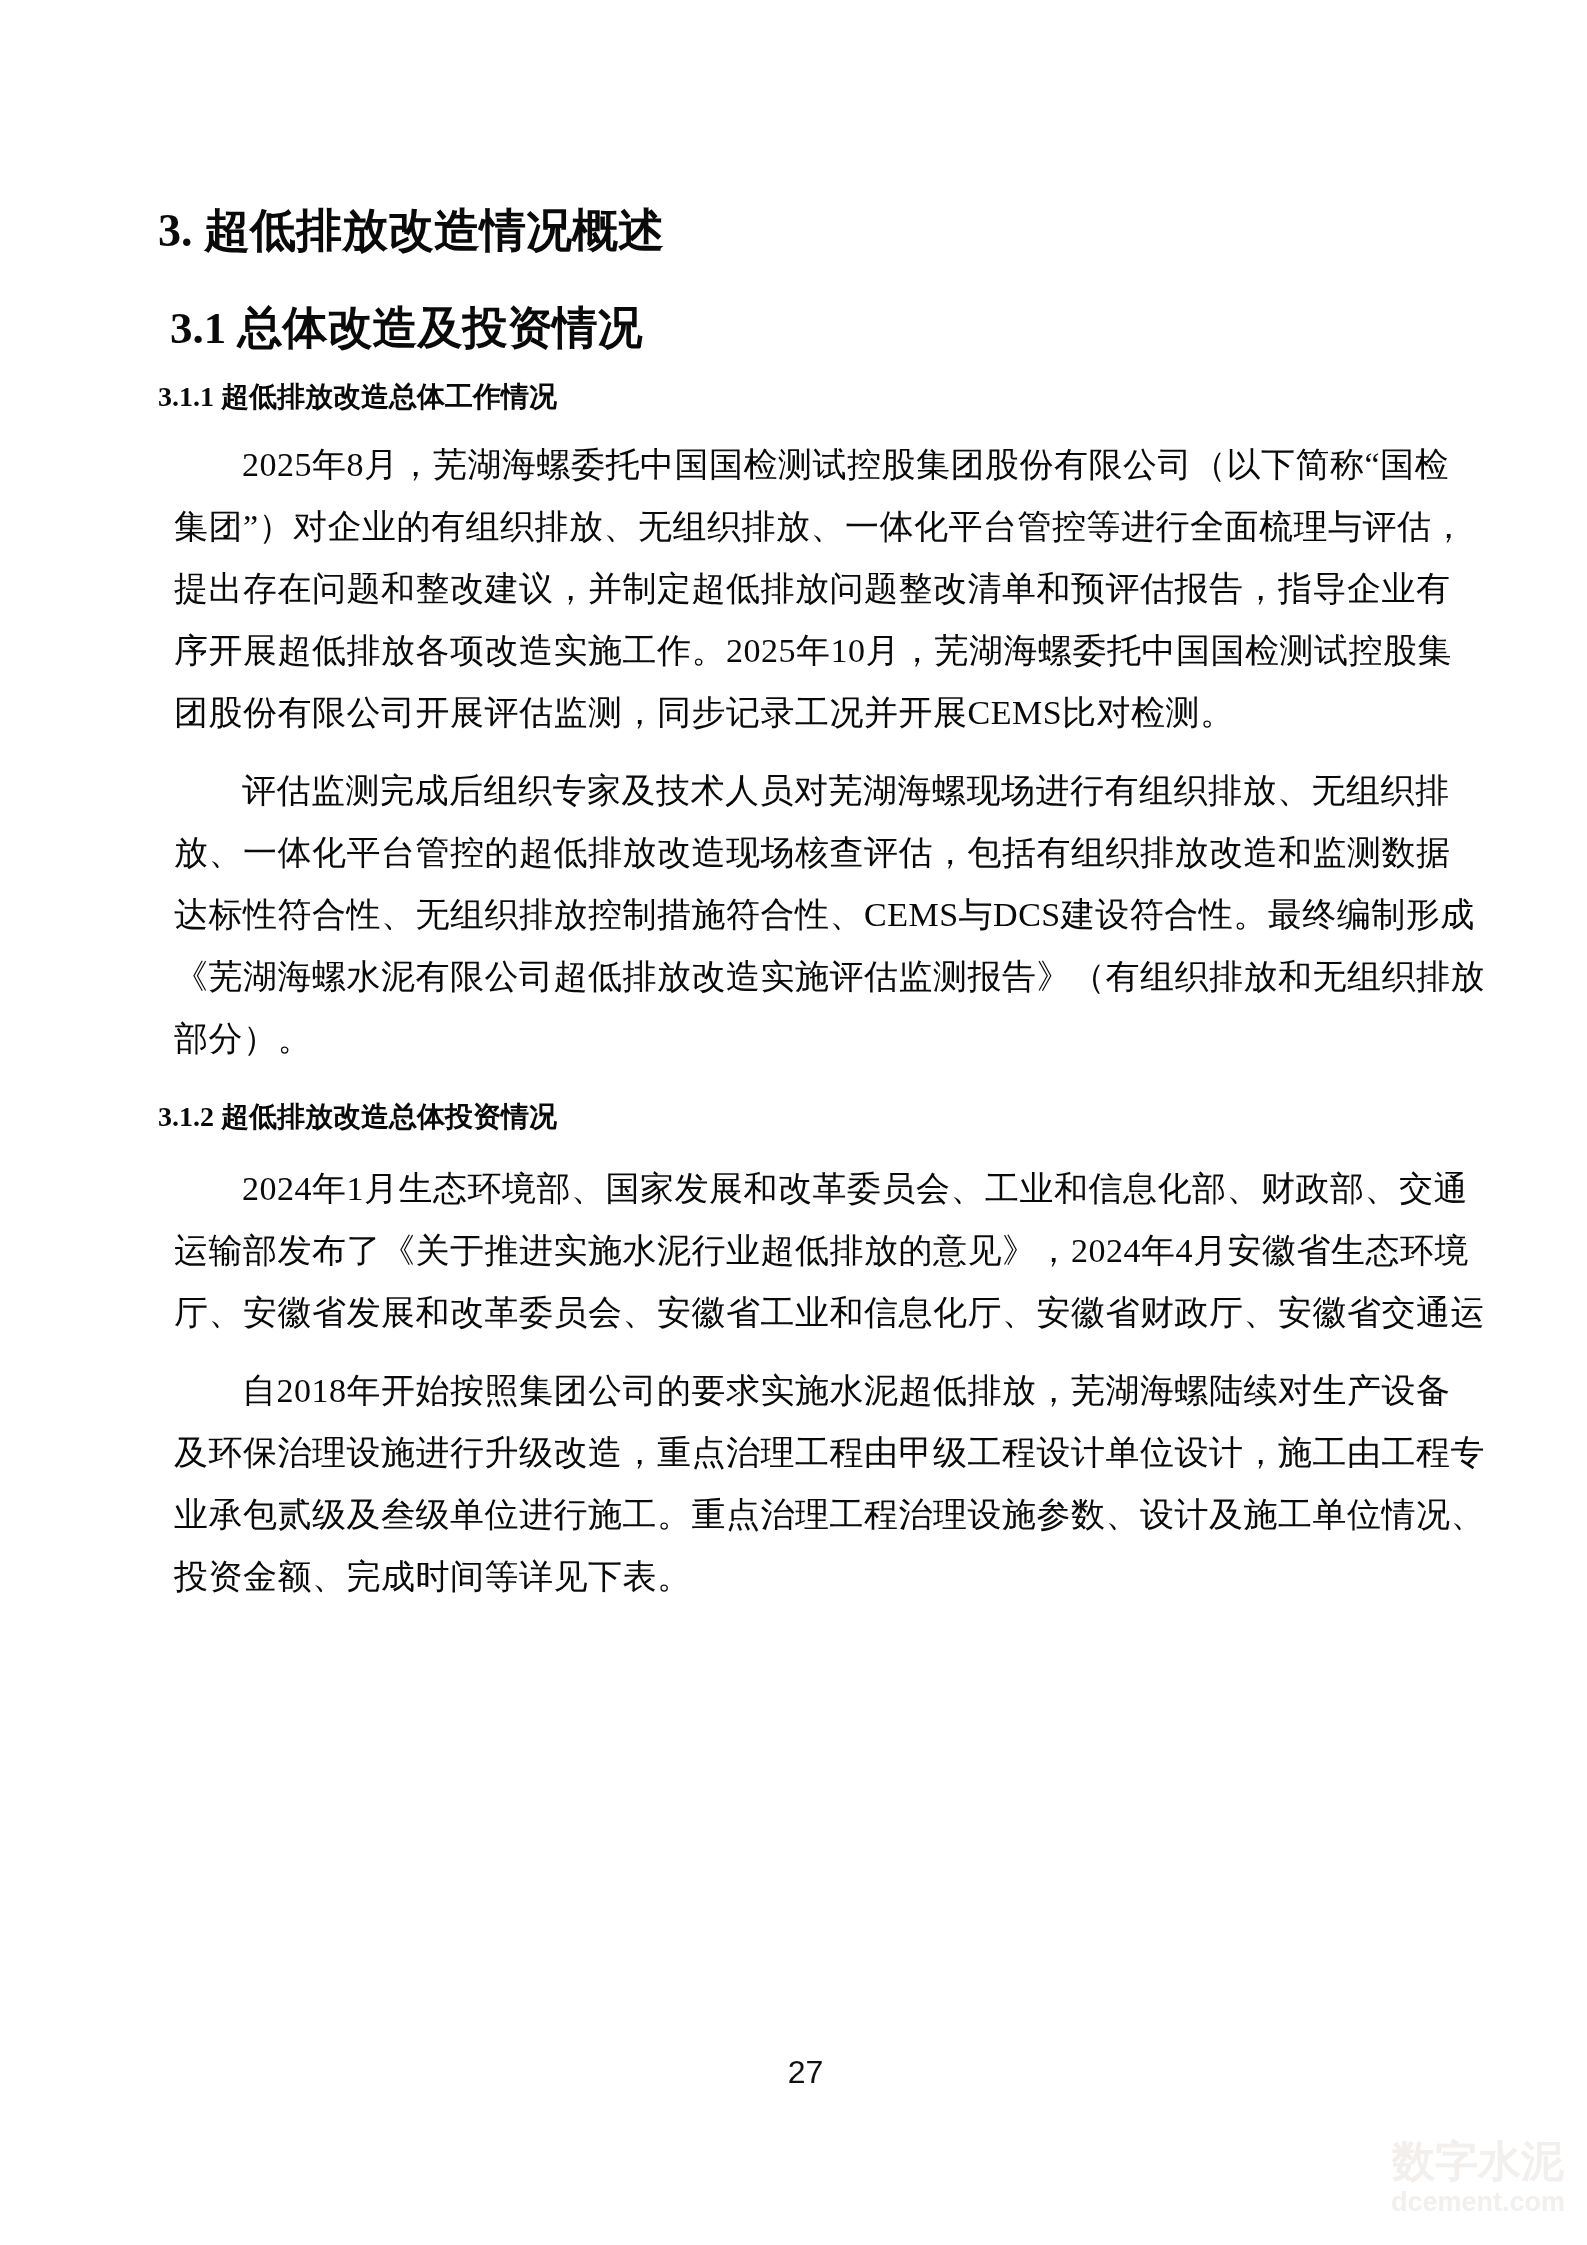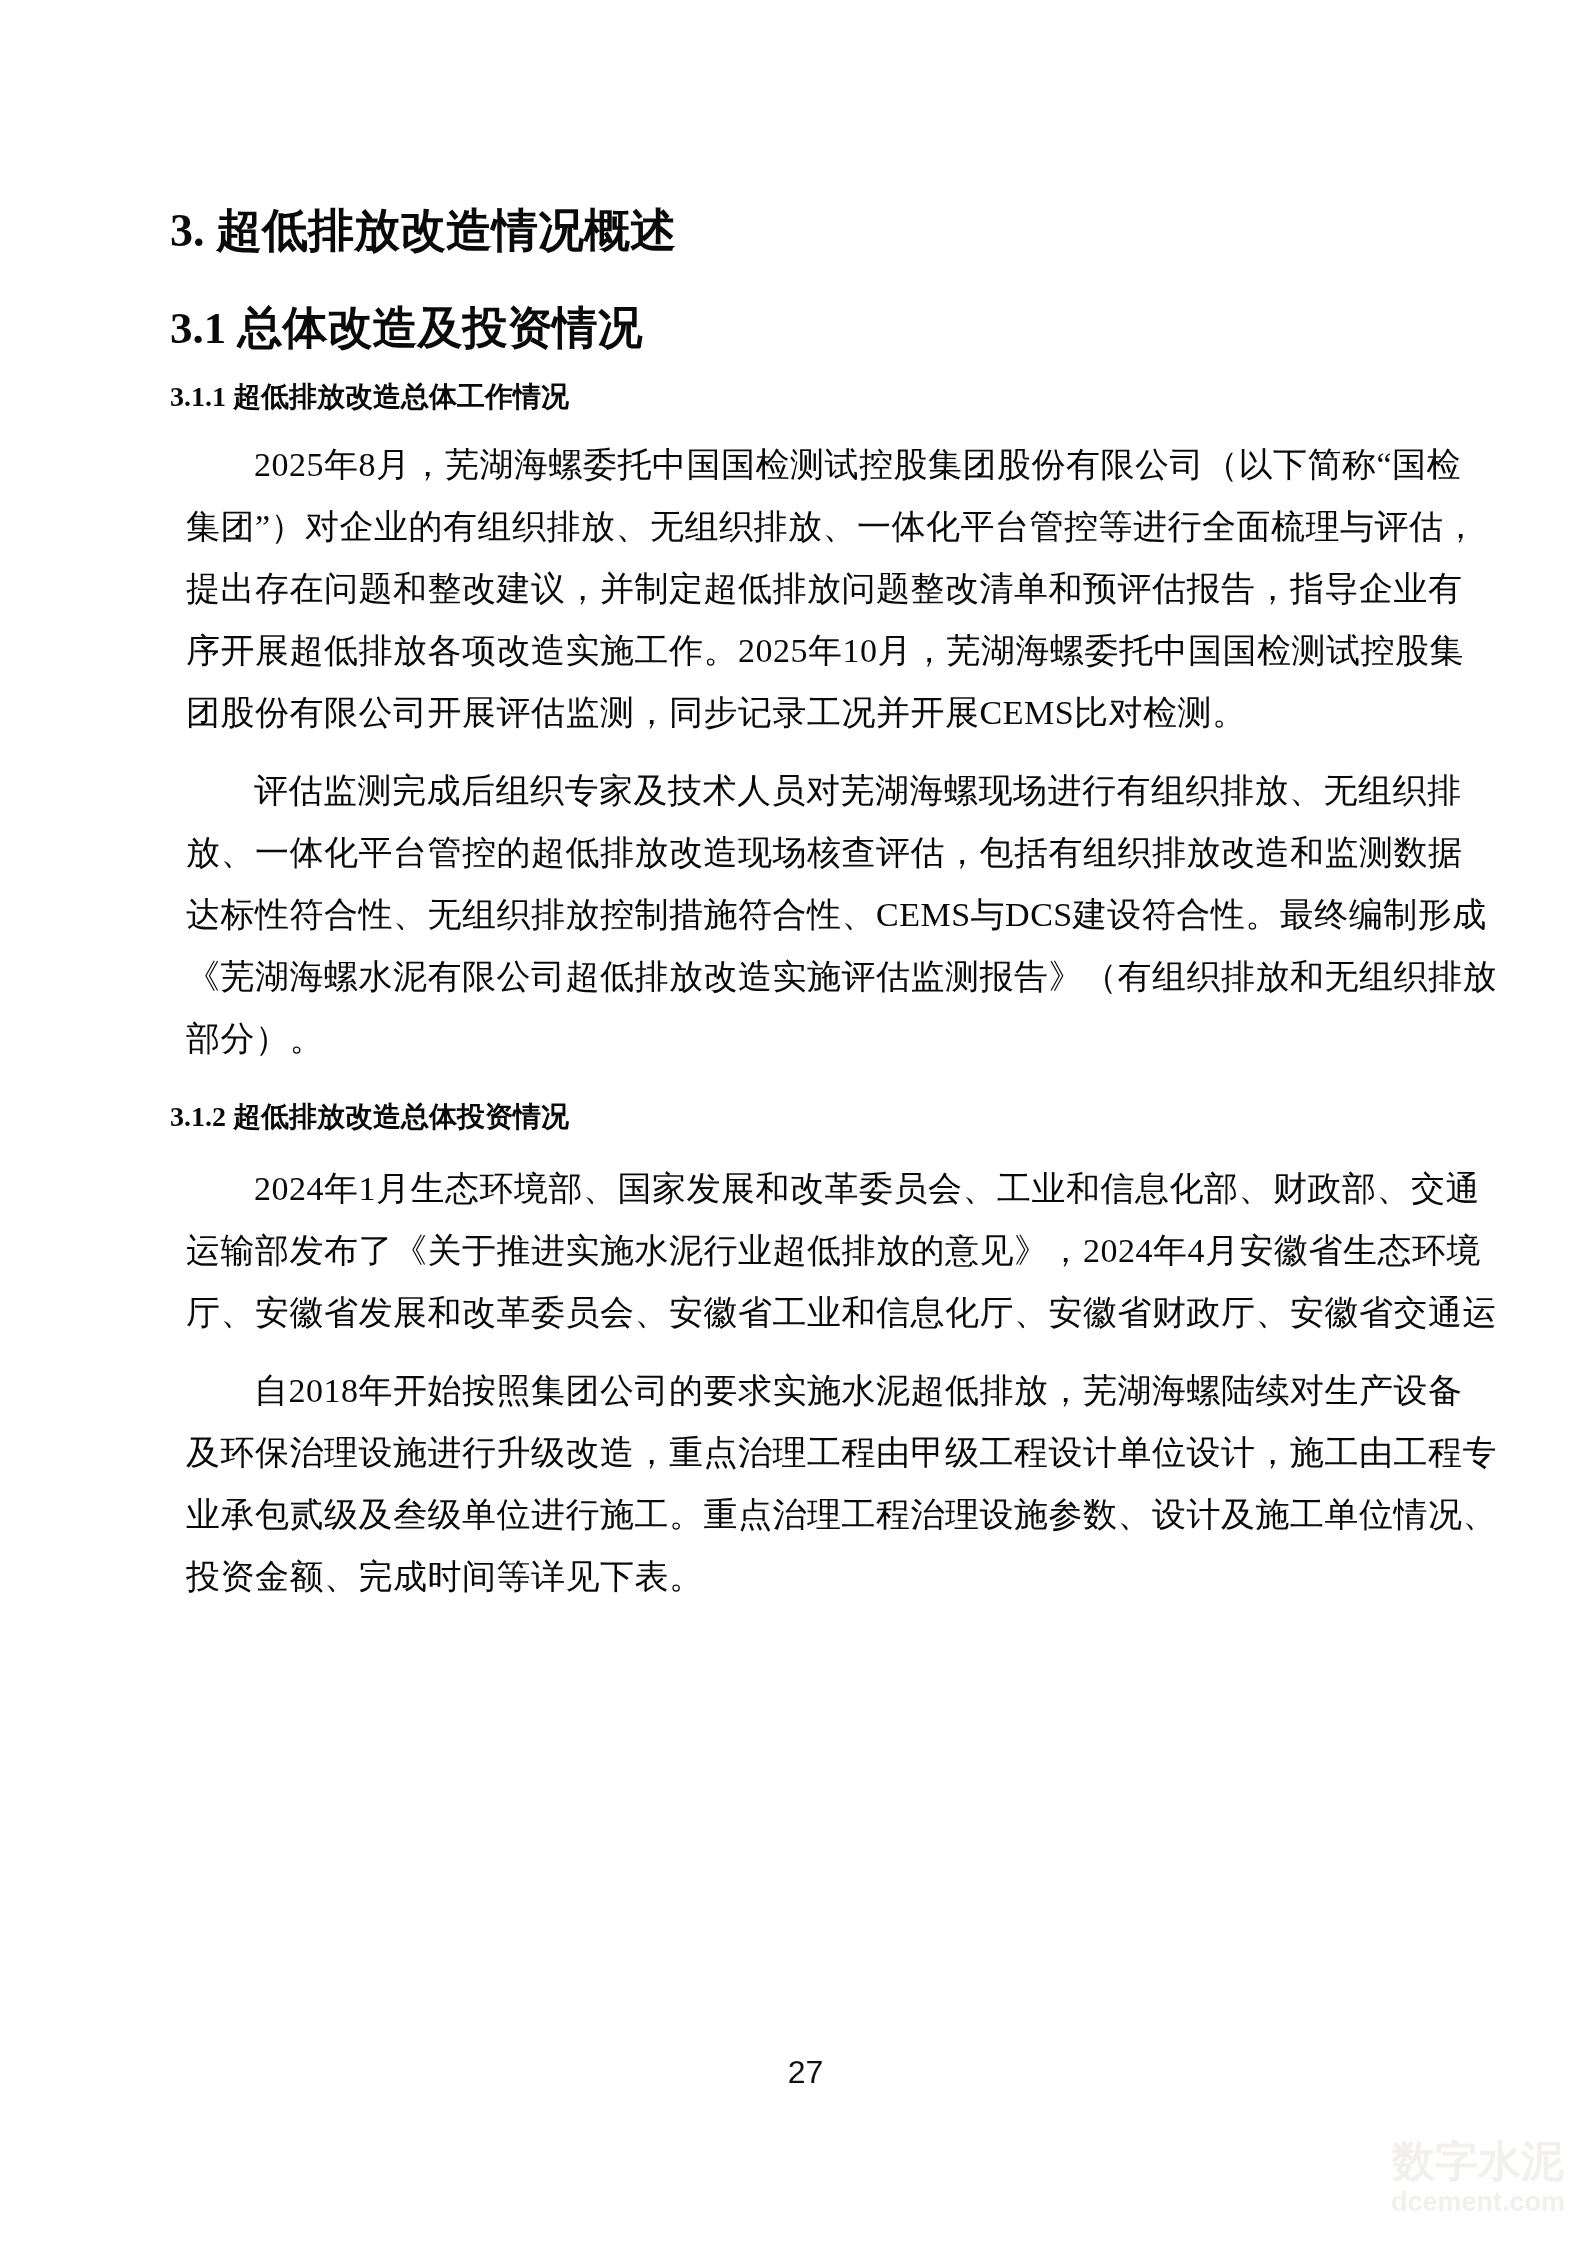--- a/index.html
+++ b/index.html
@@ -7,31 +7,31 @@
     position:relative;
     width:1587px;height:2245px;
     margin:0 auto;
     background:#ffffff;
     overflow:hidden;
     font-family:"Liberation Serif","DejaVu Serif",serif;
     color:#0a0a0a;
   }
   .content{
     position:absolute;
-    left:170px;top:0;
+    left:158px;top:0;
     width:1240px;
   }
   .h1{
     margin:200px 0 0 0;
     font-size:46px;line-height:62px;
     font-weight:bold;
     font-family:"Liberation Serif","DejaVu Serif",serif;
   }
   .h2{
-    margin:35px 0 0 0;
+    margin:35px 0 0 12px;
     font-size:45px;line-height:62px;
     font-weight:bold;
   }
   .h3{
     margin:7px 0 0 0;
     font-size:28px;line-height:62px;
     font-weight:bold;
   }
   .h3b{margin-top:12px;}
   .para{margin:16px;font-size:34px;}

